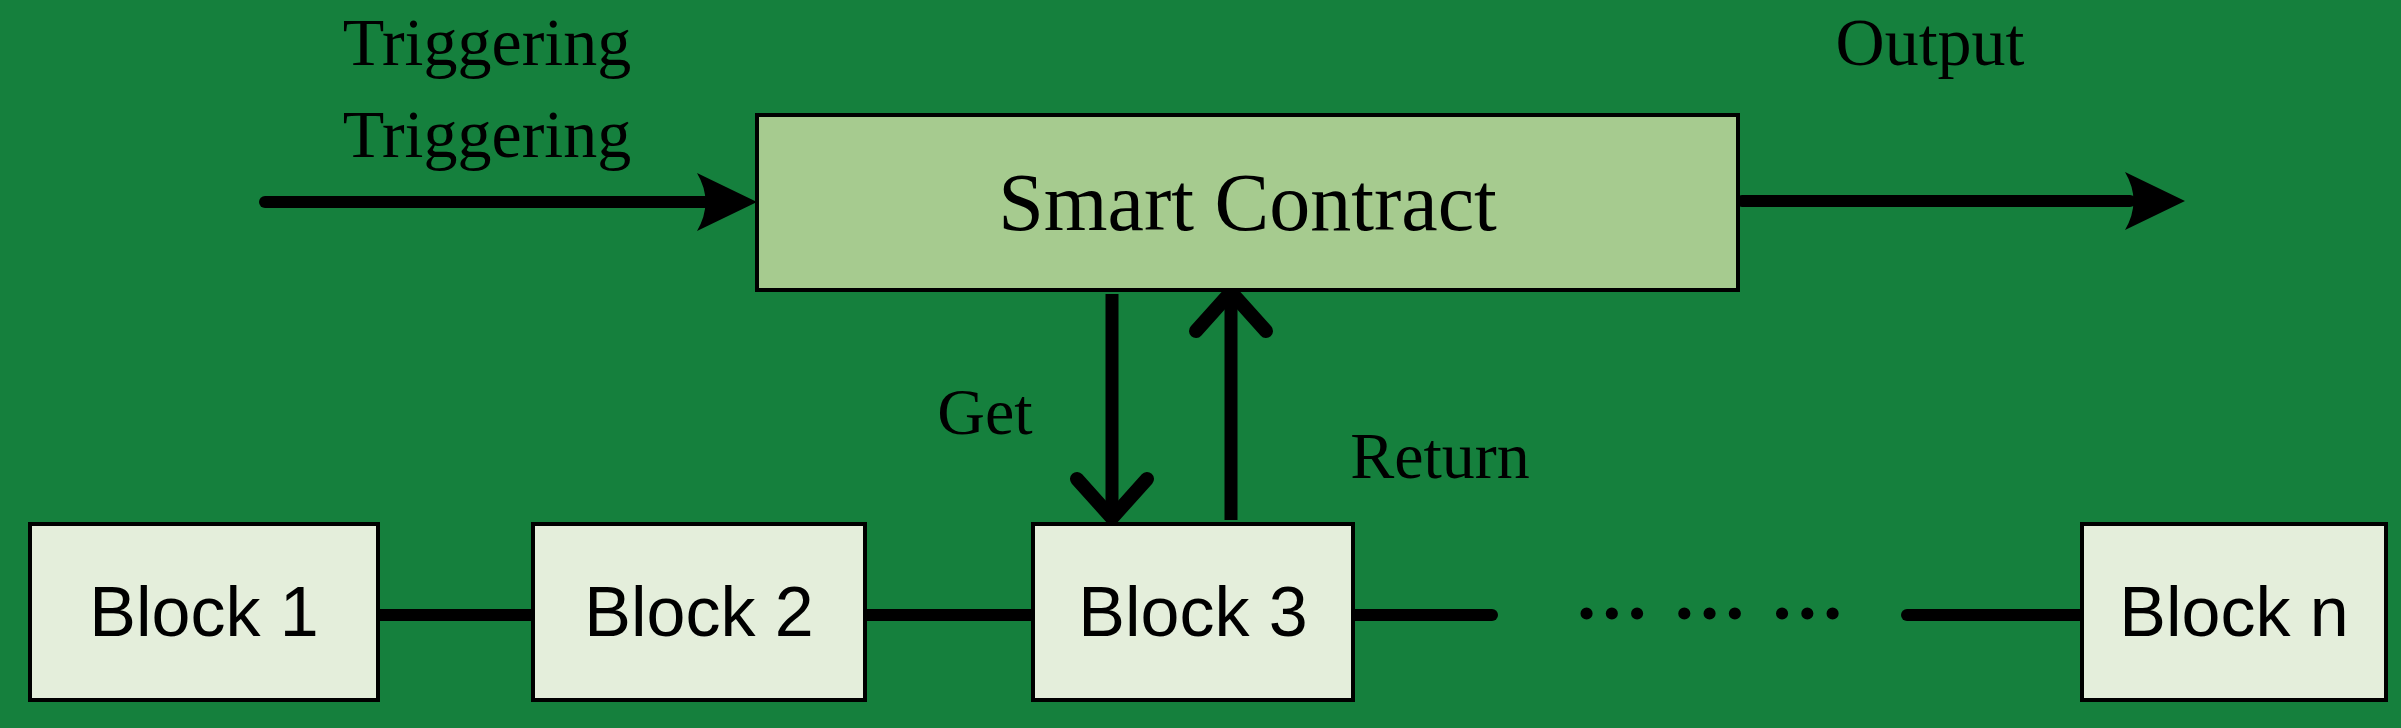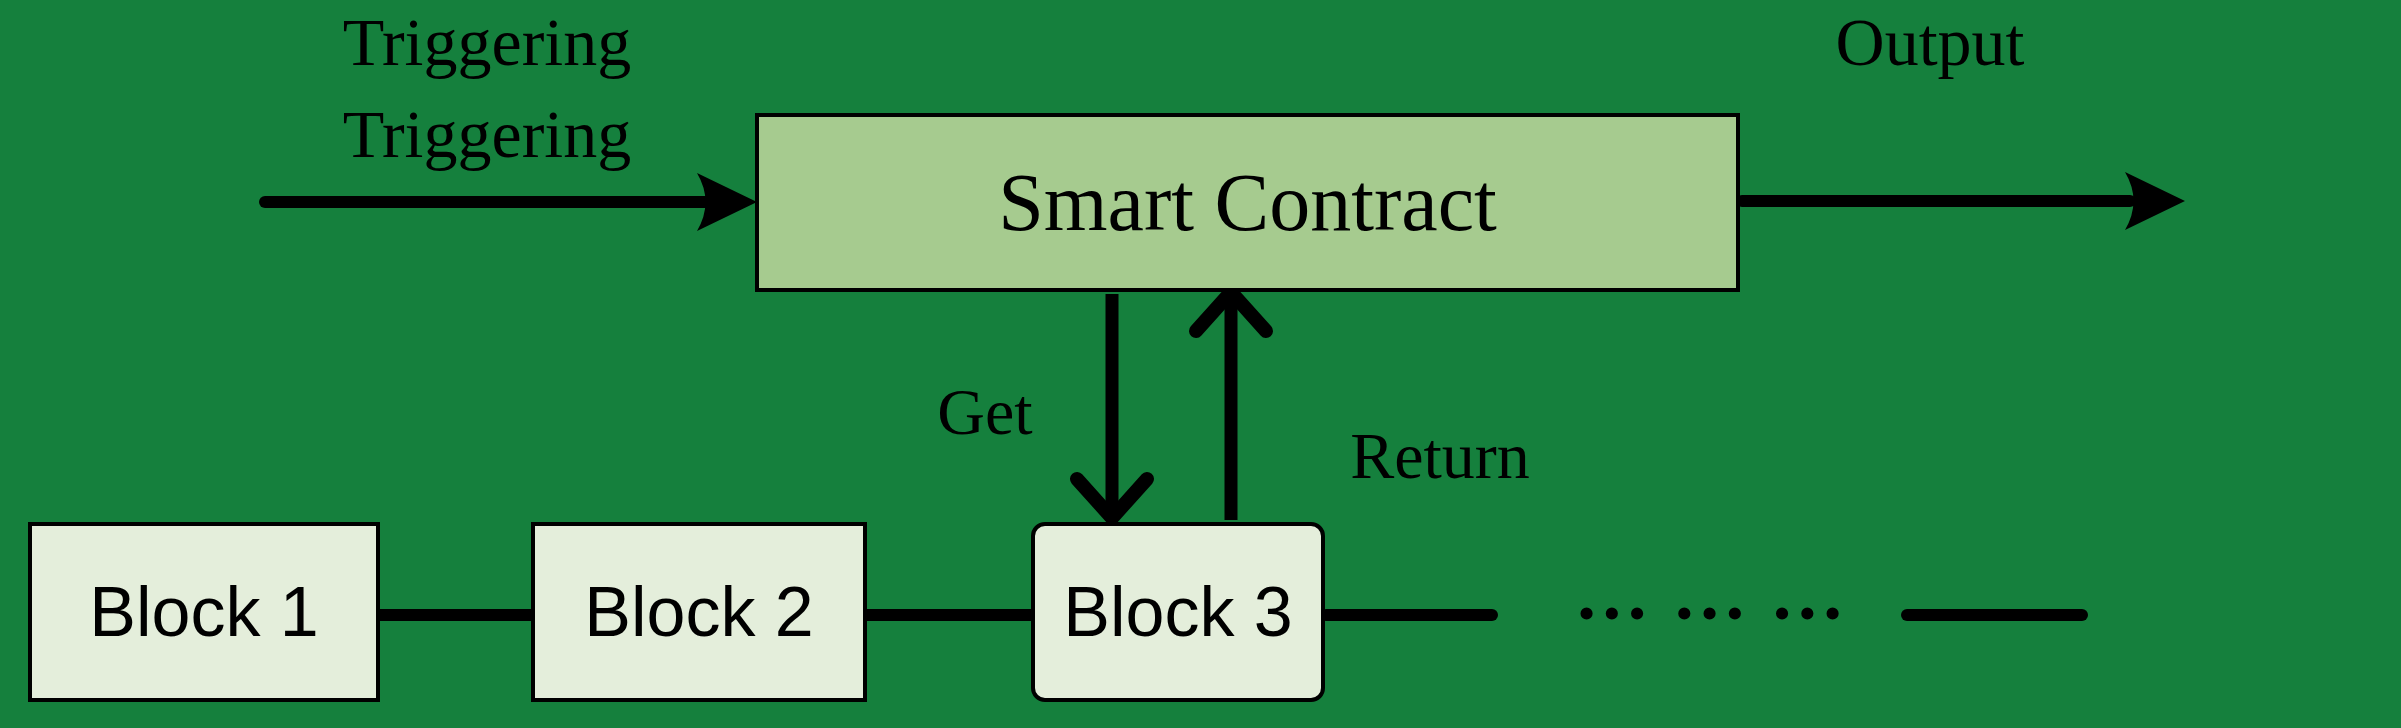--- a/index.html
+++ b/index.html
@@ -36,21 +36,21 @@
     background:#e4eedb;
     border:4px solid #000;
     box-sizing:border-box;
     display:flex;align-items:center;justify-content:center;
     font-family:"Liberation Sans", sans-serif;
     font-size:70px;
     white-space:nowrap;
   }
   #block-1{left:28px;width:352px;}
   #block-2{left:531px;width:336px;}
-  #block-3{left:1031px;width:294px;border-radius:14px;}
+  #block-3{left:1031px;width:324px;}
   #block-n{left:2080px;width:308px;}
   #chain-ellipsis{
     left:1560px;top:556px;width:300px;height:80px;
     font-size:75px;font-weight:bold;line-height:75px;
     text-align:center;
     letter-spacing:1px;word-spacing:2px;
     white-space:nowrap;
   }
   #triggering-label{left:237px;top:-4px;width:500px;}
   #output-label{left:1680px;top:-4px;width:500px;}
@@ -105,18 +105,21 @@
 
   <div class="abs block" id="block-1">
     <span>Block 1</span>
   </div>
   <div class="abs block" id="block-2">
     <span>Block 2</span>
   </div>
   <div class="abs block" id="block-3">
     <span>Block 3</span>
   </div>
+  <div class="abs block" id="block-n">
+    <span>Block n</span>
+  </div>
 
   <div class="abs" id="chain-ellipsis">
     <span>… … …</span>
   </div>
 
 </div>
 
 </body></html>

